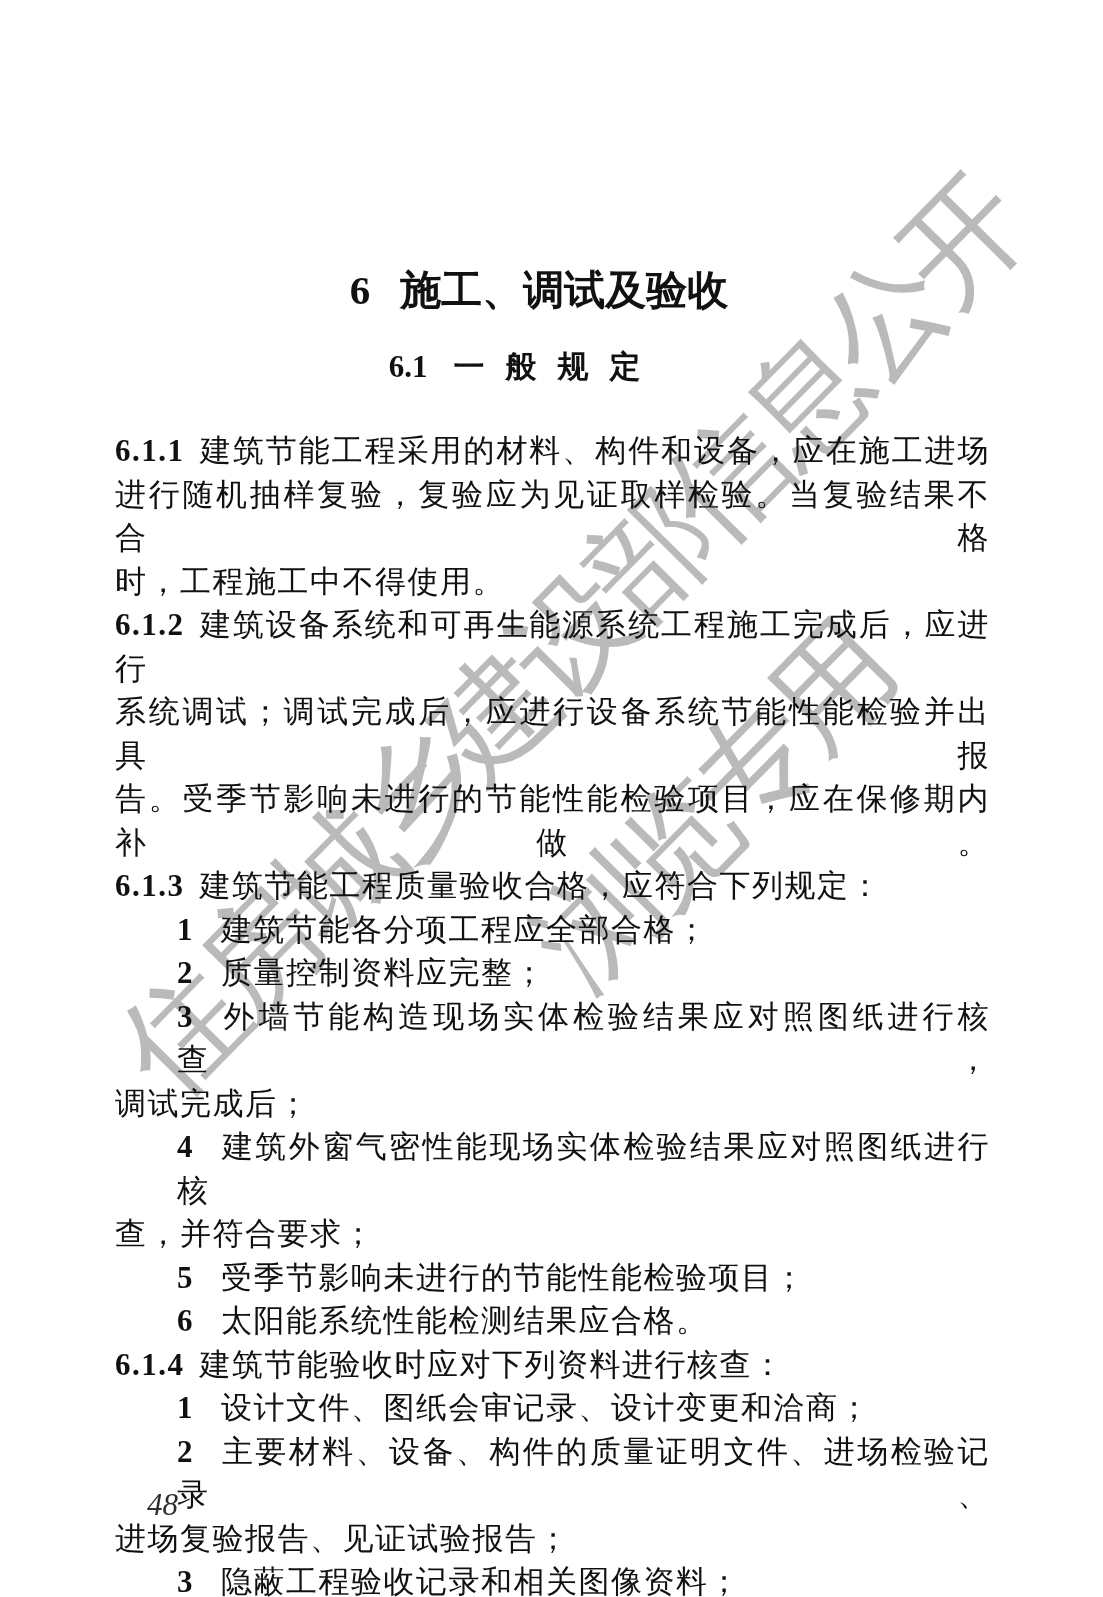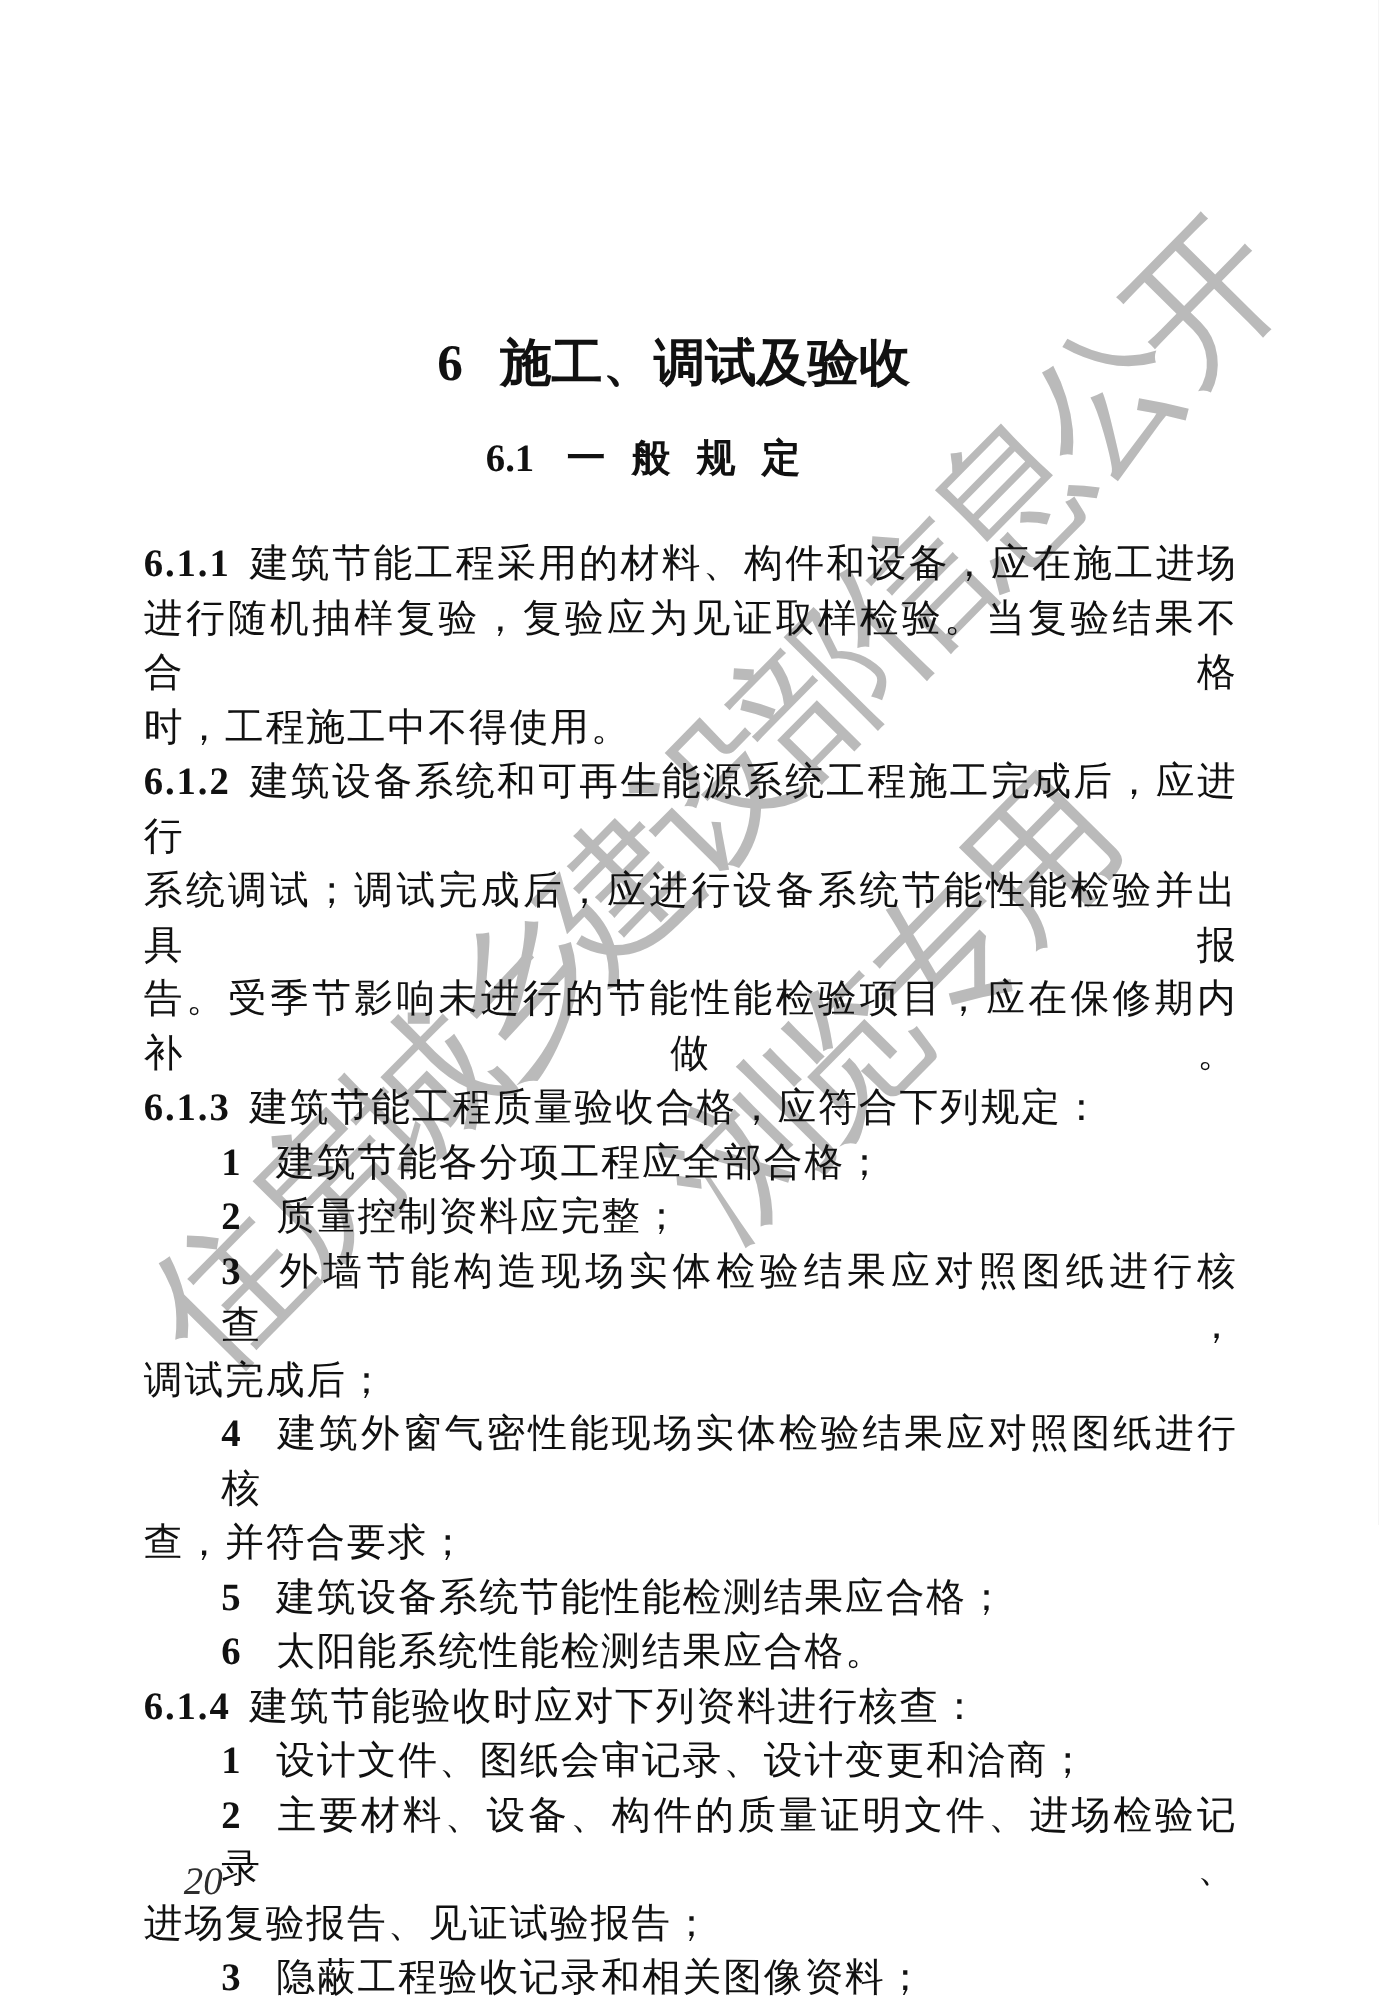--- a/index.html
+++ b/index.html
@@ -80,24 +80,24 @@
       <div class="line t-clause full"><span class="num">6.1.2</span><span class="txt">建筑设备系统和可再生能源系统工程施工完成后，应进行</span></div>
       <div class="line t-flush full"><span class="txt">系统调试；调试完成后，应进行设备系统节能性能检验并出具报</span></div>
       <div class="line t-flush full"><span class="txt">告。受季节影响未进行的节能性能检验项目，应在保修期内补做。</span></div>
       <div class="line t-clause"><span class="num">6.1.3</span><span class="txt">建筑节能工程质量验收合格，应符合下列规定：</span></div>
       <div class="line t-item"><span class="num">1</span><span class="txt">建筑节能各分项工程应全部合格；</span></div>
       <div class="line t-item"><span class="num">2</span><span class="txt">质量控制资料应完整；</span></div>
       <div class="line t-item full"><span class="num">3</span><span class="txt">外墙节能构造现场实体检验结果应对照图纸进行核查，</span></div>
       <div class="line t-flush"><span class="txt">调试完成后；</span></div>
       <div class="line t-item full"><span class="num">4</span><span class="txt">建筑外窗气密性能现场实体检验结果应对照图纸进行核</span></div>
       <div class="line t-flush"><span class="txt">查，并符合要求；</span></div>
-      <div class="line t-item"><span class="num">5</span><span class="txt">建筑设备系统节能性能检测结果应合格；</span></div>
+      <div class="line t-item"><span class="num">5</span><span class="txt">受季节影响未进行的节能性能检验项目；</span></div>
       <div class="line t-item"><span class="num">6</span><span class="txt">太阳能系统性能检测结果应合格。</span></div>
       <div class="line t-clause"><span class="num">6.1.4</span><span class="txt">建筑节能验收时应对下列资料进行核查：</span></div>
       <div class="line t-item"><span class="num">1</span><span class="txt">设计文件、图纸会审记录、设计变更和洽商；</span></div>
       <div class="line t-item full"><span class="num">2</span><span class="txt">主要材料、设备、构件的质量证明文件、进场检验记录、</span></div>
       <div class="line t-flush"><span class="txt">进场复验报告、见证试验报告；</span></div>
       <div class="line t-item"><span class="num">3</span><span class="txt">隐蔽工程验收记录和相关图像资料；</span></div>
     </div>
 
-  <div class="page-number">20</div>
+  <div class="page-number">48</div>
 
 </div>
 
 </body></html>

